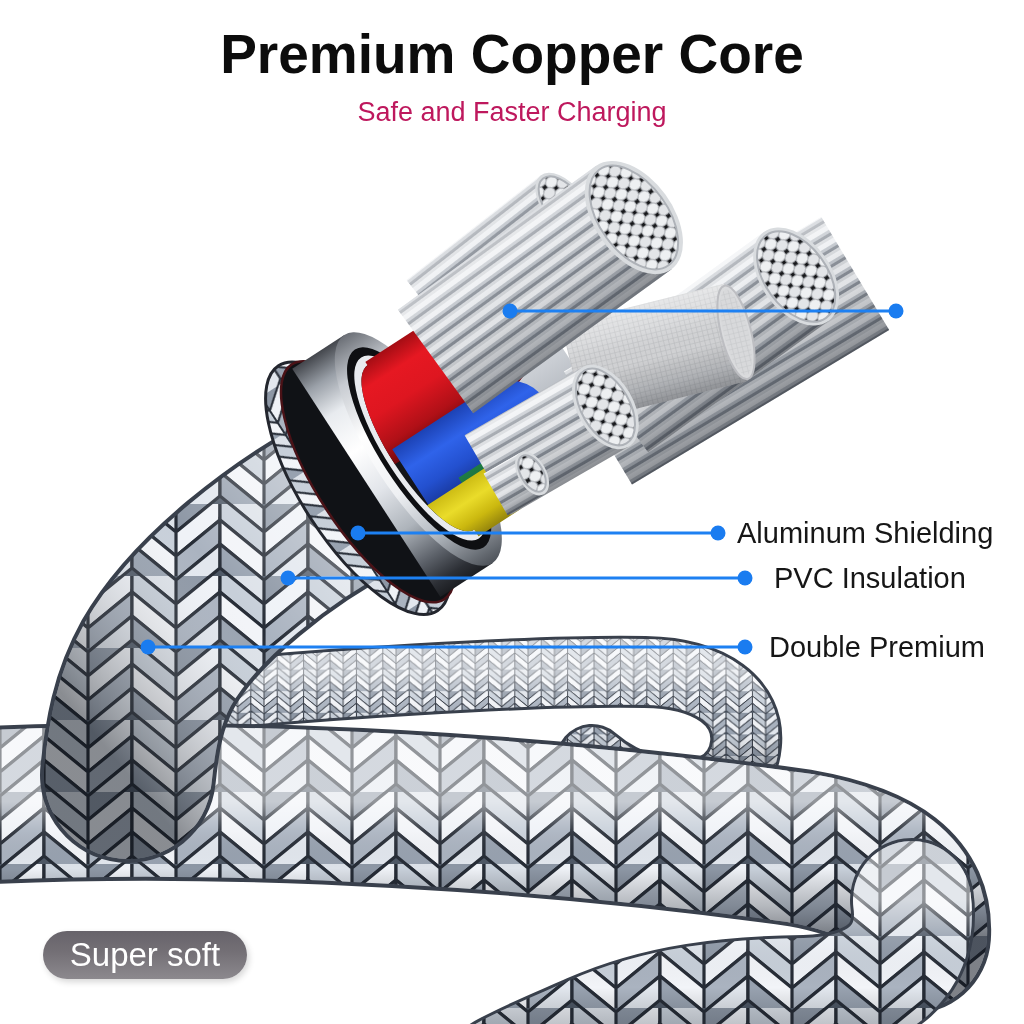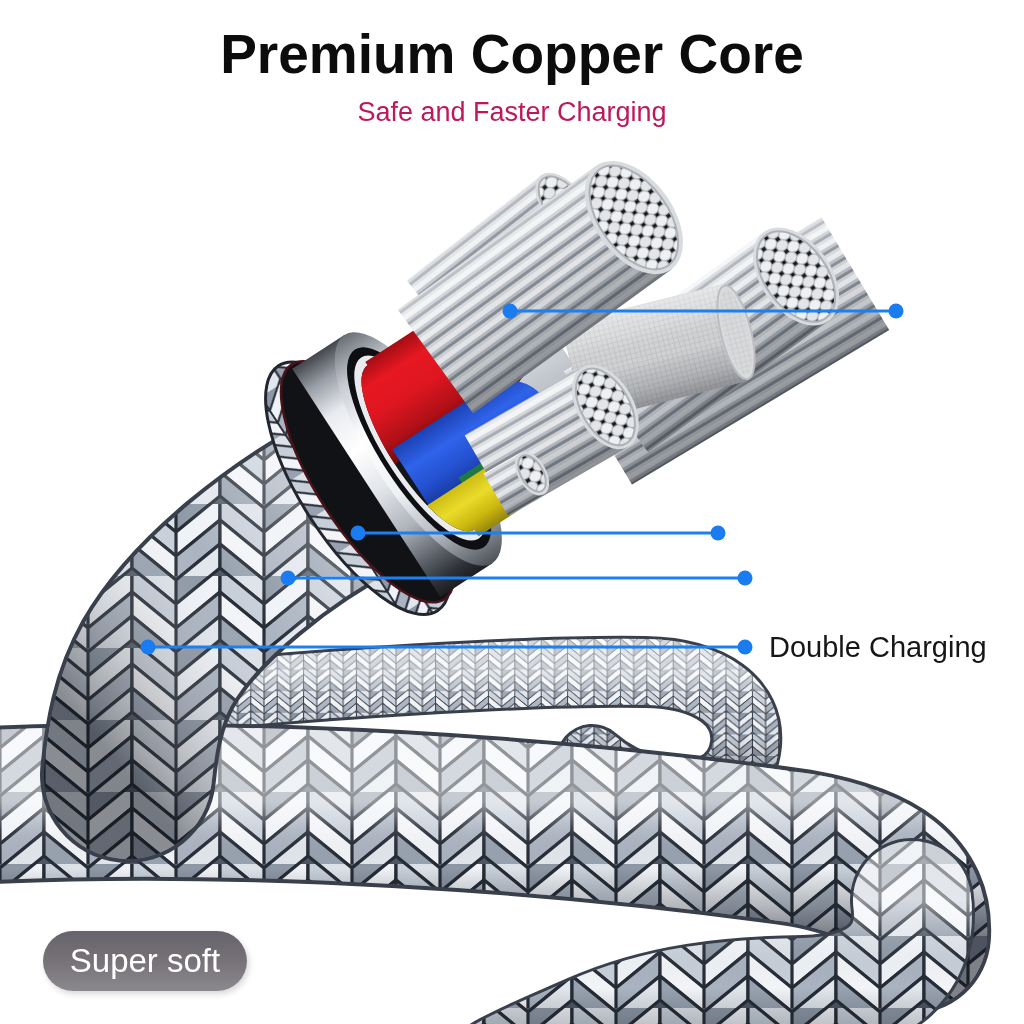--- a/index.html
+++ b/index.html
@@ -18,21 +18,21 @@
   }
   .callout-label{
     position:absolute;transform:translateY(-50%);white-space:nowrap;
     font-size:29px;color:#161616;line-height:1;
   }
   .lbl-awg{left:815px;top:352px;}
   .lbl-aluminum{left:737px;top:533px;}
   .lbl-pvc{left:774px;top:578px;}
   .lbl-braided{left:769px;top:647px;}
   .badge{
-    position:absolute;left:43px;top:931px;width:204px;height:60px;
+    position:absolute;left:43px;top:931px;width:204px;height:48px;
     border-radius:31px;display:flex;align-items:center;justify-content:center;
     background:linear-gradient(180deg,#67636a 0%,#747076 45%,#8c898e 100%);
     box-shadow:2px 3px 6px rgba(0,0,0,0.16);
     color:#ffffff;font-size:33px;
   }
 </style>
 </head>
 <body>
 
 <div class="stage">
@@ -274,18 +274,20 @@
         <line x1="148" y1="647" x2="745" y2="647" stroke="#1d80f2" stroke-width="3"></line>
         <circle cx="148" cy="647" r="7.5" fill="#1a7cf0"></circle>
         <circle cx="745" cy="647" r="7.5" fill="#1a7cf0"></circle>
       </g>
     </g>
   </svg>
 
   <div class="page-title">Premium Copper Core</div>
   <div class="page-subtitle">Safe and Faster Charging</div>
 
-  <div class="callout-label lbl-braided">Double Charging</div>
+  <div class="callout-label lbl-aluminum">Aluminum Shielding</div>
+  <div class="callout-label lbl-pvc">PVC Insulation</div>
+  <div class="callout-label lbl-braided">Double Premium</div>
 
   <div class="badge">
     <span>Super soft</span>
   </div>
 </div>
 
 </body></html>

